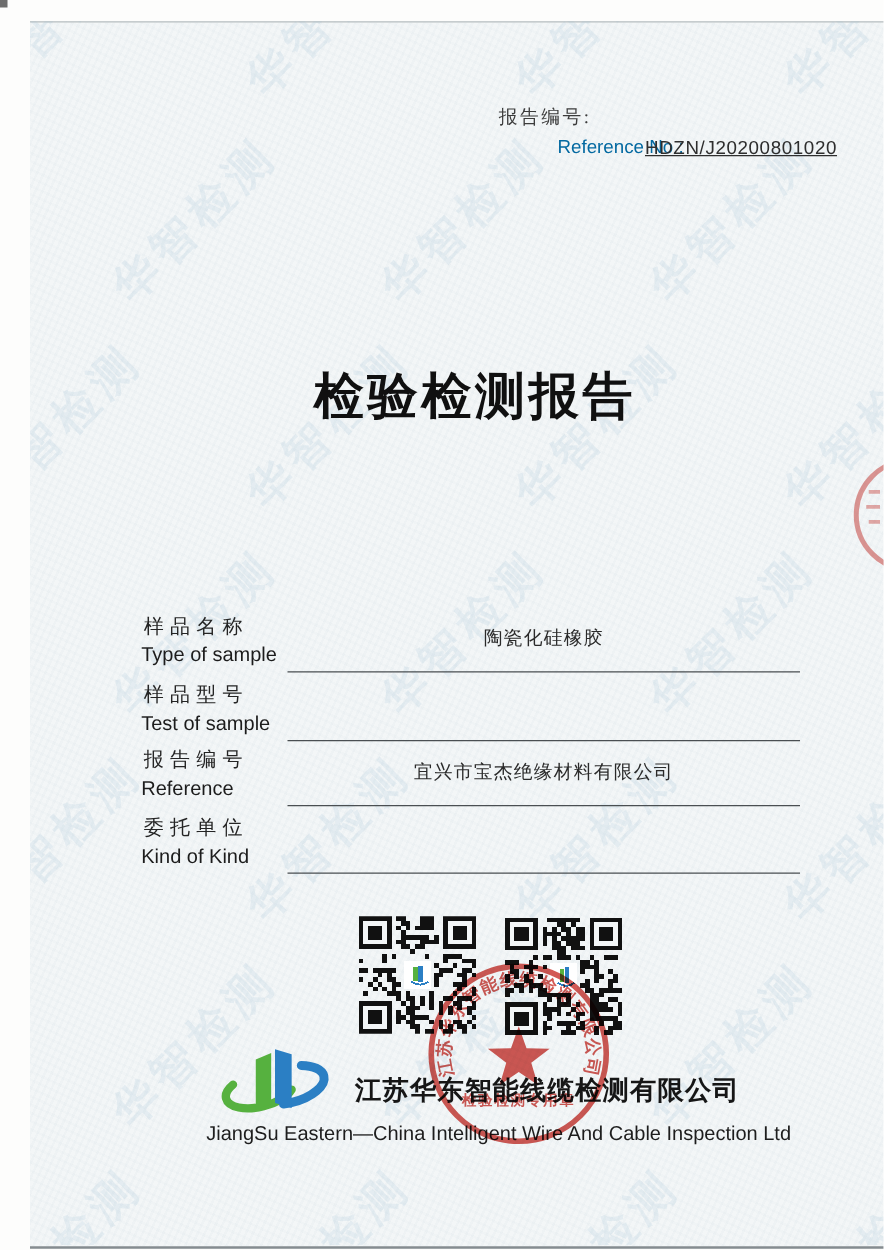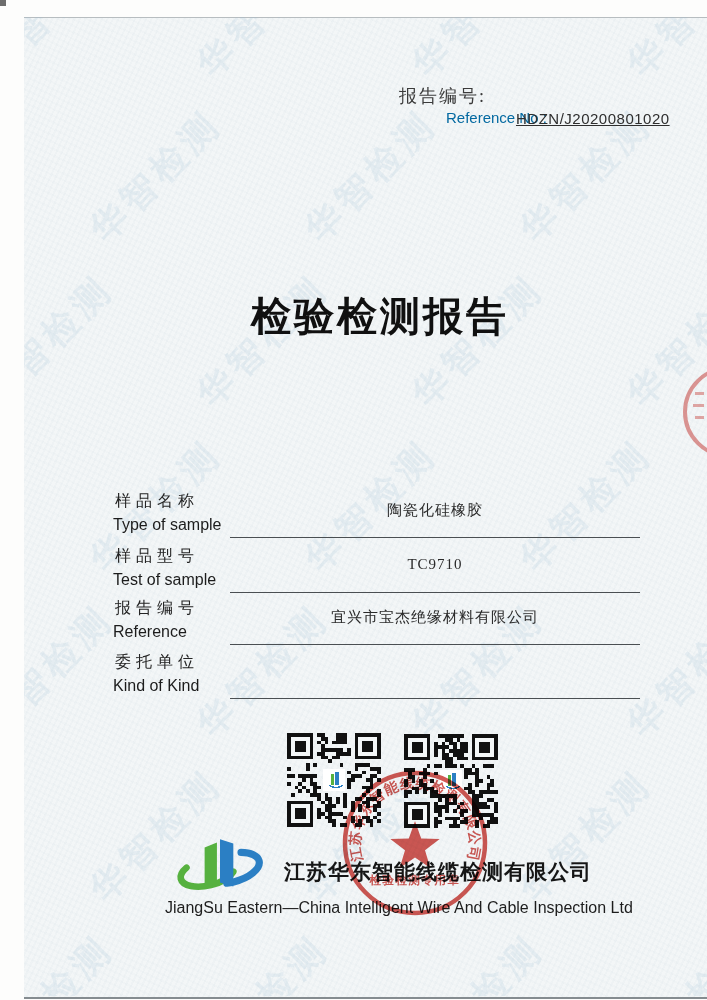--- a/index.html
+++ b/index.html
@@ -9,21 +9,21 @@
   .paper{position:absolute;left:24px;top:17px;width:683px;height:979px;
          background:#f3f6f7;border-top:1px solid #b7bdc0;border-bottom:2px solid #858c90;
          background-image:
            repeating-linear-gradient(115deg, rgba(176,195,207,.07) 0 2px, rgba(255,255,255,0) 2px 5px),
            repeating-linear-gradient(25deg, rgba(176,195,207,.05) 0 2px, rgba(255,255,255,0) 2px 6px);
          overflow:hidden;}
   .watermark-layer{position:absolute;left:24px;top:17px;width:683px;height:979px;overflow:hidden;pointer-events:none;}
   .wm{position:absolute;transform:rotate(-45deg);font-family:"Liberation Serif",serif;font-weight:bold;
       font-size:36px;letter-spacing:6px;color:rgba(150,185,210,0.16);white-space:nowrap;}
 
-  .ref-cn{position:absolute;left:399px;top:84px;font-size:18px;letter-spacing:2px;color:#3b3b3b;
+  .ref-cn{position:absolute;left:399px;top:84px;font-size:15px;letter-spacing:2px;color:#3b3b3b;
           font-family:"Liberation Serif",serif;}
   .ref-en{position:absolute;left:399px;top:109px;font-size:15px;color:#0369a1;margin-left:47px;}
   .ref-value{position:absolute;left:516px;top:110px;font-size:15px;letter-spacing:.5px;color:#2e2e2e;text-decoration:underline;}
 
   .title-cn{position:absolute;left:251px;top:289px;margin:0;font-family:"Liberation Serif",serif;
             font-size:40px;font-weight:bold;letter-spacing:3px;color:#101010;}
   .title-en{position:absolute;left:279px;top:384px;font-size:29px;font-weight:bold;color:#151515;}
   .title-en .gap{display:inline-block;width:42px;}
 
   .field{position:absolute;left:113px;width:530px;height:56px;}
@@ -93,21 +93,20 @@
 
   <div class="field" style="top:489px">
     <div class="f-label-cn">样品名称</div>
     <div class="f-label-en">Type of sample</div>
     <div class="f-value">陶瓷化硅橡胶</div>
     <div class="f-line"></div>
   </div>
   <div class="field" style="top:544px">
     <div class="f-label-cn">样品型号</div>
     <div class="f-label-en">Test of sample</div>
-    <div class="f-value">TC9710</div>
     <div class="f-line"></div>
   </div>
   <div class="field" style="top:596px">
     <div class="f-label-cn">报告编号</div>
     <div class="f-label-en">Reference</div>
     <div class="f-value">宜兴市宝杰绝缘材料有限公司</div>
     <div class="f-line"></div>
   </div>
   <div class="field" style="top:650px">
     <div class="f-label-cn">委托单位</div>

